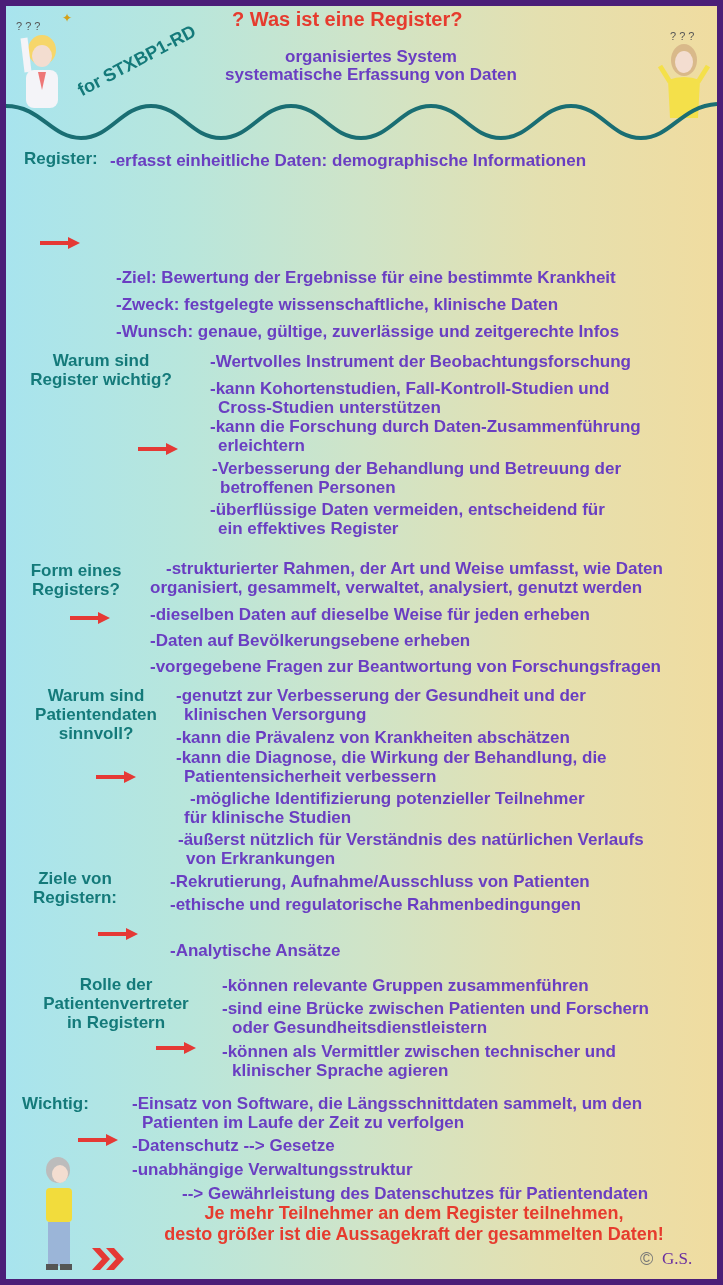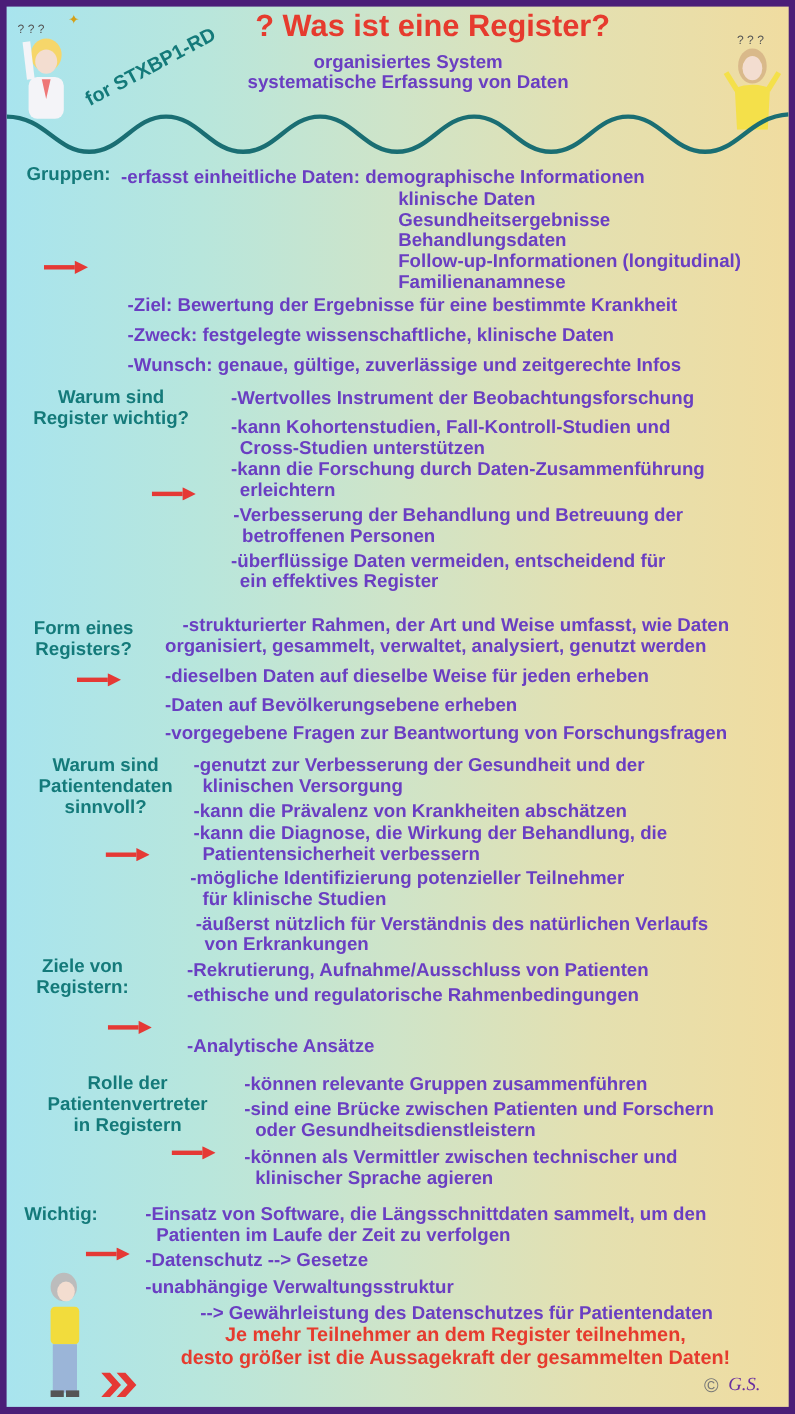--- a/index.html
+++ b/index.html
@@ -1,20 +1,20 @@
 <!DOCTYPE html>
 <html><head>
 <meta charset="utf-8">
 <style>
   html, body { margin:0; padding:0; }
   body { width:723px; height:1285px; background:#4b1e78; font-family:"Liberation Sans", sans-serif; overflow:hidden; position:relative; }
   .canvas { position:absolute; left:6px; top:6px; width:711px; height:1273px;
     background: linear-gradient(90deg, #a8e4ee 0%, #b8e6dc 25%, #cfe4c8 50%, #e4e0b0 75%, #f0dca0 100%); overflow:hidden; }
   .abs { position:absolute; white-space:nowrap; }
-  .title { font-weight:bold; color:#e63b2e; font-size:28px; }
+  .title { font-weight:bold; color:#e63b2e; font-size:20px; }
   .sub { font-weight:bold; color:#6a3ec2; font-size:17px; text-align:center; line-height:18px; }
   .teal { color:#147a7a; font-weight:bold; font-size:17px; }
   .tealc { color:#147a7a; font-weight:bold; font-size:17px; text-align:center; line-height:19px; }
   .pur { color:#6a3ec2; font-weight:bold; font-size:17px; line-height:19px; }
   .red { color:#e63b2e; font-weight:bold; font-size:18px; text-align:center; line-height:21px; }
   .arrow { position:absolute; width:40px; height:12px; }
   .rot { transform: rotate(-28deg); transform-origin:left bottom; color:#147a7a; font-weight:bold; font-size:18px; }
 </style>
 </head>
 <body>
@@ -73,29 +73,22 @@
     </svg>
   <svg class="arrow" style="left:150px;top:1036px;" viewBox="0 0 40 12">
       <rect x="0" y="4" width="28" height="4" fill="#e53935"></rect>
       <polygon points="28,0 40,6 28,12" fill="#e53935"></polygon>
     </svg>
   <svg class="arrow" style="left:72px;top:1128px;" viewBox="0 0 40 12">
       <rect x="0" y="4" width="28" height="4" fill="#e53935"></rect>
       <polygon points="28,0 40,6 28,12" fill="#e53935"></polygon>
     </svg>
 
-  <div class="abs teal" style="left:18px;top:143px;">Gruppen:</div>
+  <div class="abs teal" style="left:18px;top:143px;">Register:</div>
   <div class="abs pur" style="left:104px;top:145px;">-erfasst einheitliche Daten: demographische Informationen</div>
-  <div class="abs pur" style="left:356px;top:165px;">
-    <div>klinische Daten</div>
-    <div>Gesundheitsergebnisse</div>
-    <div>Behandlungsdaten</div>
-    <div>Follow-up-Informationen (longitudinal)</div>
-    <div>Familienanamnese</div>
-  </div>
   <div class="abs pur" style="left:110px;top:262px;">-Ziel: Bewertung der Ergebnisse für eine bestimmte Krankheit</div>
   <div class="abs pur" style="left:110px;top:289px;">-Zweck: festgelegte wissenschaftliche, klinische Daten</div>
   <div class="abs pur" style="left:110px;top:316px;">-Wunsch: genaue, gültige, zuverlässige und zeitgerechte Infos</div>
 
   <div class="abs tealc" style="left:20px;top:345px;width:150px;">
     <div>Warum sind</div>
     <div>Register wichtig?</div>
   </div>
   <div class="abs pur" style="left:204px;top:346px;">-Wertvolles Instrument der Beobachtungsforschung</div>
   <div class="abs pur" style="left:204px;top:373px;">-kann Kohortenstudien, Fall-Kontroll-Studien und</div>
@@ -120,21 +113,21 @@
   <div class="abs tealc" style="left:16px;top:680px;width:148px;">
     <div>Warum sind</div>
     <div>Patientendaten</div>
     <div>sinnvoll?</div>
   </div>
   <div class="abs pur" style="left:170px;top:680px;">-genutzt zur Verbesserung der Gesundheit und der</div>
   <div class="abs pur" style="left:178px;top:699px;">klinischen Versorgung</div>
   <div class="abs pur" style="left:170px;top:722px;">-kann die Prävalenz von Krankheiten abschätzen</div>
   <div class="abs pur" style="left:170px;top:742px;">-kann die Diagnose, die Wirkung der Behandlung, die</div>
   <div class="abs pur" style="left:178px;top:761px;">Patientensicherheit verbessern</div>
-  <div class="abs pur" style="left:167px;top:783px;text-align:center;">-mögliche Identifizierung potenzieller Teilnehmer</div>
+  <div class="abs pur" style="left:184px;top:783px;text-align:center;">-mögliche Identifizierung potenzieller Teilnehmer</div>
   <div class="abs pur" style="left:178px;top:802px;">für klinische Studien</div>
   <div class="abs pur" style="left:172px;top:824px;">-äußerst nützlich für Verständnis des natürlichen Verlaufs</div>
   <div class="abs pur" style="left:180px;top:843px;">von Erkrankungen</div>
 
   <div class="abs tealc" style="left:20px;top:863px;width:98px;">
     <div>Ziele von</div>
     <div>Registern:</div>
   </div>
   <div class="abs pur" style="left:164px;top:866px;">-Rekrutierung, Aufnahme/Ausschluss von Patienten</div>
   <div class="abs pur" style="left:164px;top:889px;">-ethische und regulatorische Rahmenbedingungen</div>
@@ -170,14 +163,14 @@
     <polygon points="0,2 8,2 18,13 8,24 0,24 10,13" fill="#e53935"></polygon>
     <polygon points="14,2 22,2 32,13 22,24 14,24 24,13" fill="#e53935"></polygon>
   </svg>
 
   <div class="abs red" style="left:108px;top:1197px;width:600px;">
     <div>Je mehr Teilnehmer an dem Register teilnehmen,</div>
     <div>desto größer ist die Aussagekraft der gesammelten Daten!</div>
   </div>
 
   <div class="abs" style="left:634px;top:1243px;font-size:18px;color:#777;">©</div>
-  <div class="abs" style="left:656px;top:1243px;font-size:17px;color:#6a2fa0;font-style:italic;font-family:'Liberation Serif', serif;">G.S.</div>
+  <div class="abs" style="left:656px;top:1243px;font-size:17px;color:#6a2fa0;font-family:'Liberation Serif', serif;">G.S.</div>
 </div>
 
 </body></html>

